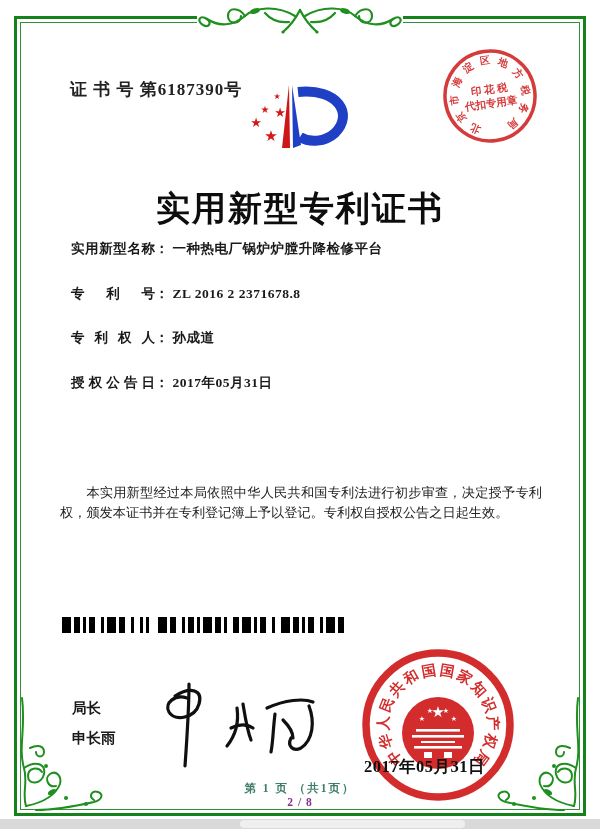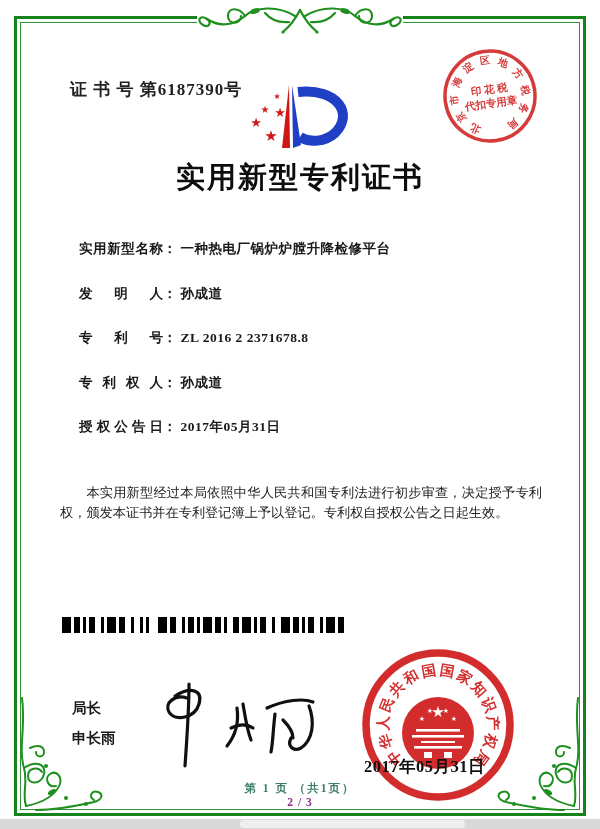--- a/index.html
+++ b/index.html
@@ -13,25 +13,25 @@
   .frame-outer{position:absolute;left:14px;top:16px;right:14px;bottom:13px;
     border:3px solid #15821c;box-sizing:border-box;}
   .frame-inner{position:absolute;left:20px;top:22px;right:20px;bottom:19px;
     border:1px solid #2f9138;box-sizing:border-box;}
   .orn{position:absolute;pointer-events:none;}
   
   .cert-no{position:absolute;left:70px;top:78px;font-size:17px;font-weight:600;
     letter-spacing:1px;color:#222;}
   .logo{position:absolute;left:238px;top:80px;}
   .stamp{position:absolute;left:438px;top:44px;}
-  .title{position:absolute;left:0;top:158px;width:100%;text-align:center;
-    font-size:29px;font-weight:700;letter-spacing:2px;color:#0d0d0d;}
+  .title{position:absolute;left:0;top:186px;width:100%;text-align:center;
+    font-size:34px;font-weight:700;letter-spacing:2px;color:#0d0d0d;}
   
   .fields{position:absolute;left:71px;top:239px;width:470px;font-size:13.5px;font-weight:600;}
-  .frow{margin-bottom:25.5px;line-height:19px;white-space:nowrap;margin-left:8px;}
+  .frow{margin-bottom:25.5px;line-height:19px;white-space:nowrap;}
   .flabel{display:inline-block;width:84px;text-align:justify;text-align-last:justify;}
   .fcolon{display:inline-block;margin-right:4px;}
   .fvalue{letter-spacing:0.5px;}
   
   .legal{position:absolute;left:60px;top:483px;width:482px;font-size:13.2px;
     line-height:19.6px;color:#222;}
   .legal p{margin:0;text-indent:2em;text-align:justify;}
   
   .barcode{position:absolute;left:62px;top:617px;width:290px;height:16px;
     display:flex;overflow:hidden;background:#fff;}
@@ -146,23 +146,20 @@
     <text x="0" y="-3" text-anchor="middle" font-size="10.5" font-weight="700" fill="#d02020">印 花 税</text>
     <text x="0" y="11" text-anchor="middle" font-size="10.5" font-weight="700" fill="#d02020">代扣专用章</text>
   </g>
 </svg>
 
 <div class="title">实用新型专利证书</div>
 
 <div class="fields">
   <div class="frow">
     <span class="flabel">实用新型名称</span><span class="fcolon">：</span><span class="fvalue">一种热电厂锅炉炉膛升降检修平台</span>
-  </div>
-  <div class="frow">
-    <span class="flabel">发明人</span><span class="fcolon">：</span><span class="fvalue">孙成道</span>
   </div>
   <div class="frow">
     <span class="flabel">专利号</span><span class="fcolon">：</span><span class="fvalue">ZL 2016 2 2371678.8</span>
   </div>
   <div class="frow">
     <span class="flabel">专利权人</span><span class="fcolon">：</span><span class="fvalue">孙成道</span>
   </div>
   <div class="frow">
     <span class="flabel">授权公告日</span><span class="fcolon">：</span><span class="fvalue">2017年05月31日</span>
   </div>
@@ -289,17 +286,17 @@
         <rect x="-14" y="27" width="8" height="6"></rect>
         <rect x="6" y="27" width="8" height="6"></rect>
       </g>
     </g>
   </g>
 </svg>
 
 <div class="seal-date">2017年05月31日</div>
 
 <div class="footer-page">第 1 页 （共1页）</div>
-<div class="footer-counter">2 / 3</div>
+<div class="footer-counter">2 / 8</div>
 
 <div class="viewer-strip">
   <div class="viewer-thumb"></div>
 </div>
 
 </body></html>

